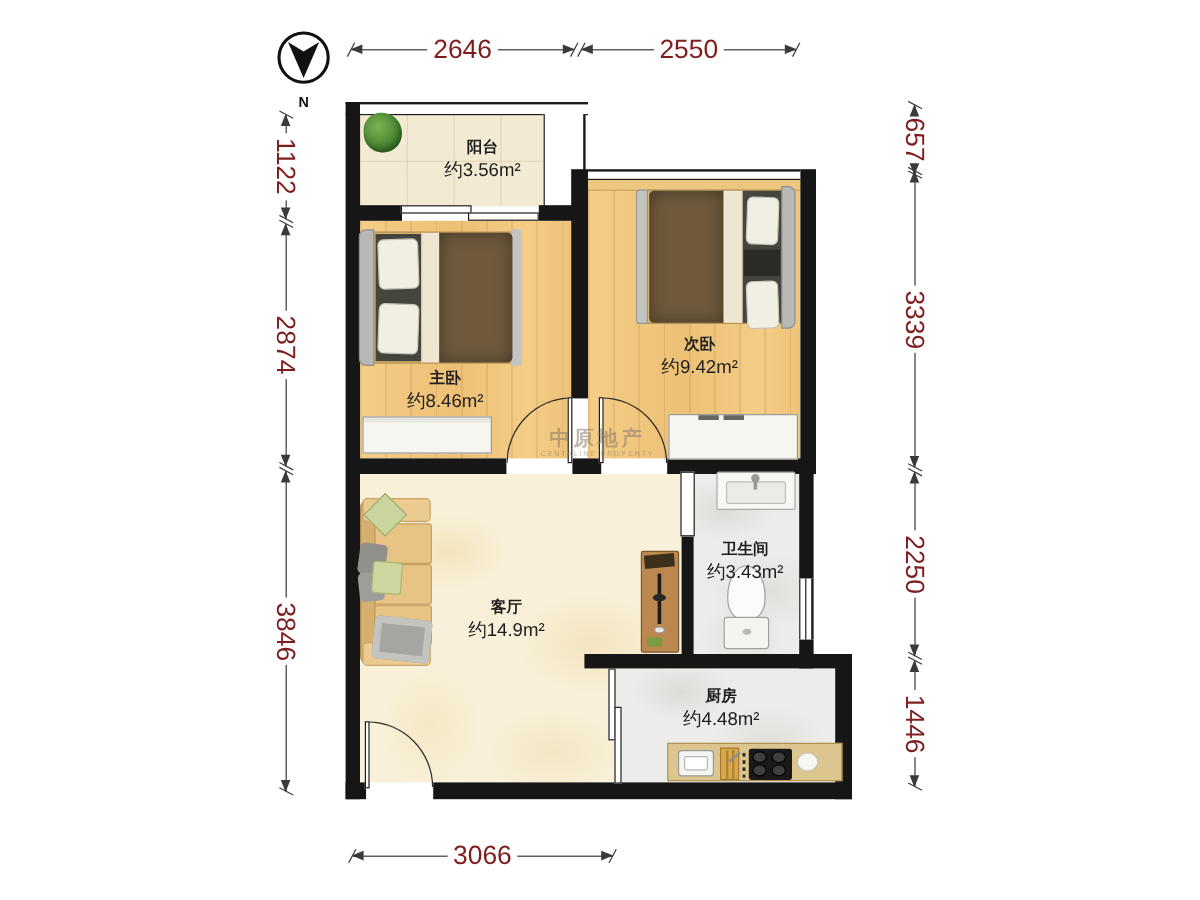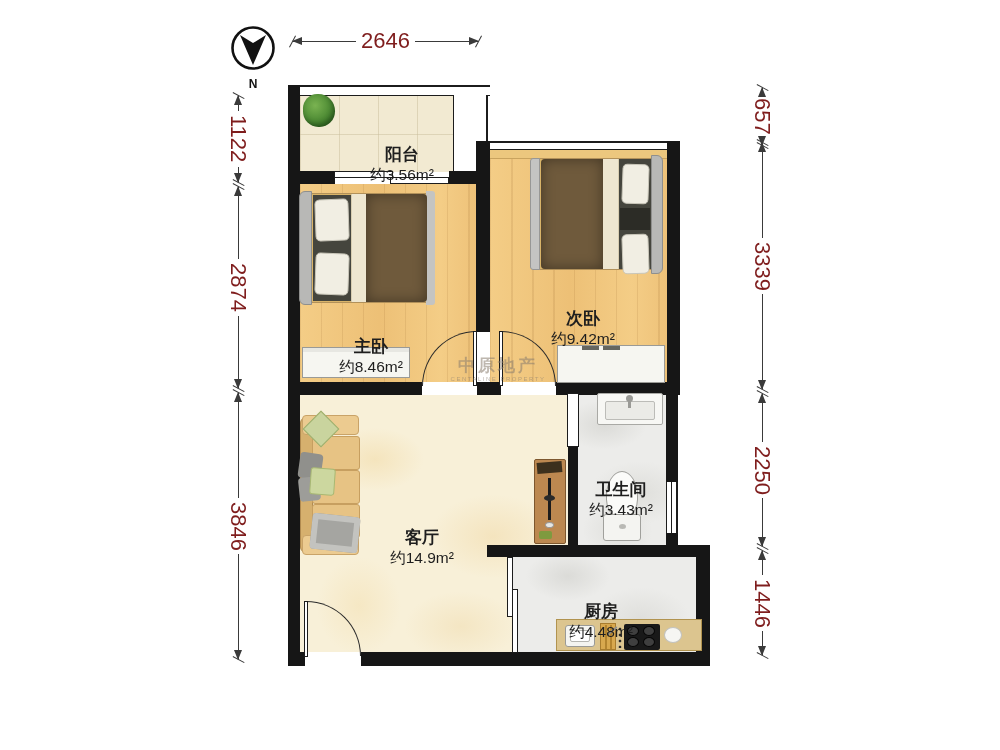--- a/index.html
+++ b/index.html
@@ -56,21 +56,21 @@
   .dim.v .ln{flex:1;width:0;border-left:1.3px solid #3a3a3a;min-height:6px;}
   .dim.v .lab{writing-mode:vertical-rl;padding:4px 0;}
   .dim.v .tick{width:13px;height:1.3px;transform:rotate(28deg);flex:0 0 auto;}
   .dim.v .ln.t::before{content:"";position:absolute;top:-1px;left:-5px;width:0;height:0;
     border:4.5px solid transparent;border-top:0;border-bottom:10px solid #3a3a3a;}
   .dim.v .ln.b::after{content:"";position:absolute;bottom:-1px;left:-5px;width:0;height:0;
     border:4.5px solid transparent;border-bottom:0;border-top:10px solid #3a3a3a;}
 
   
   .rlabel{position:absolute;transform:translateX(-50%);text-align:center;color:#1e1e1e;white-space:nowrap;}
-  .rlabel .nm{display:block;font-size:17px;font-weight:700;line-height:21px;margin-top:32px;}
+  .rlabel .nm{display:block;font-size:13px;font-weight:700;line-height:21px;}
   .rlabel .area{display:block;font-size:15.5px;font-weight:400;line-height:20px;}
 
   .wm{position:absolute;text-align:center;color:#8a7d6e;opacity:.55;pointer-events:none;}
   .wm .l1{display:block;font-size:17px;font-weight:700;letter-spacing:3px;line-height:18px;}
   .wm .l2{display:block;font-size:6px;letter-spacing:1.5px;line-height:8px;}
 
   .compass{position:absolute;left:228px;top:24px;width:50px;text-align:center;}
   .compass .n{display:block;font-size:12px;font-weight:700;color:#111;margin-top:1px;}
 
   
@@ -249,21 +249,35 @@
     <span class="n">N</span>
   </div>
 
   <div class="dim h" style="left:292px;top:31px;width:187px">
     <i class="tick"></i>
       <span class="ln l"></span>
     <span class="lab">2646</span>
     <span class="ln r"></span>
       <i class="tick"></i>
   </div>
-
+  <div class="dim h" style="left:484px;top:31px;width:180px">
+    <i class="tick"></i>
+      <span class="ln l"></span>
+    <span class="lab">2550</span>
+    <span class="ln r"></span>
+      <i class="tick"></i>
+  </div>
+
+  <div class="dim h" style="left:293px;top:703px;width:218px">
+    <i class="tick"></i>
+      <span class="ln l"></span>
+    <span class="lab">3066</span>
+    <span class="ln r"></span>
+      <i class="tick"></i>
+  </div>
 
   <div class="dim v" style="left:227px;top:95px;height:88px">
     <i class="tick"></i>
       <span class="ln t"></span>
     <span class="lab">1122</span>
     <span class="ln b"></span>
       <i class="tick"></i>
   </div>
   <div class="dim v" style="left:227px;top:186px;height:203px">
     <i class="tick"></i>

